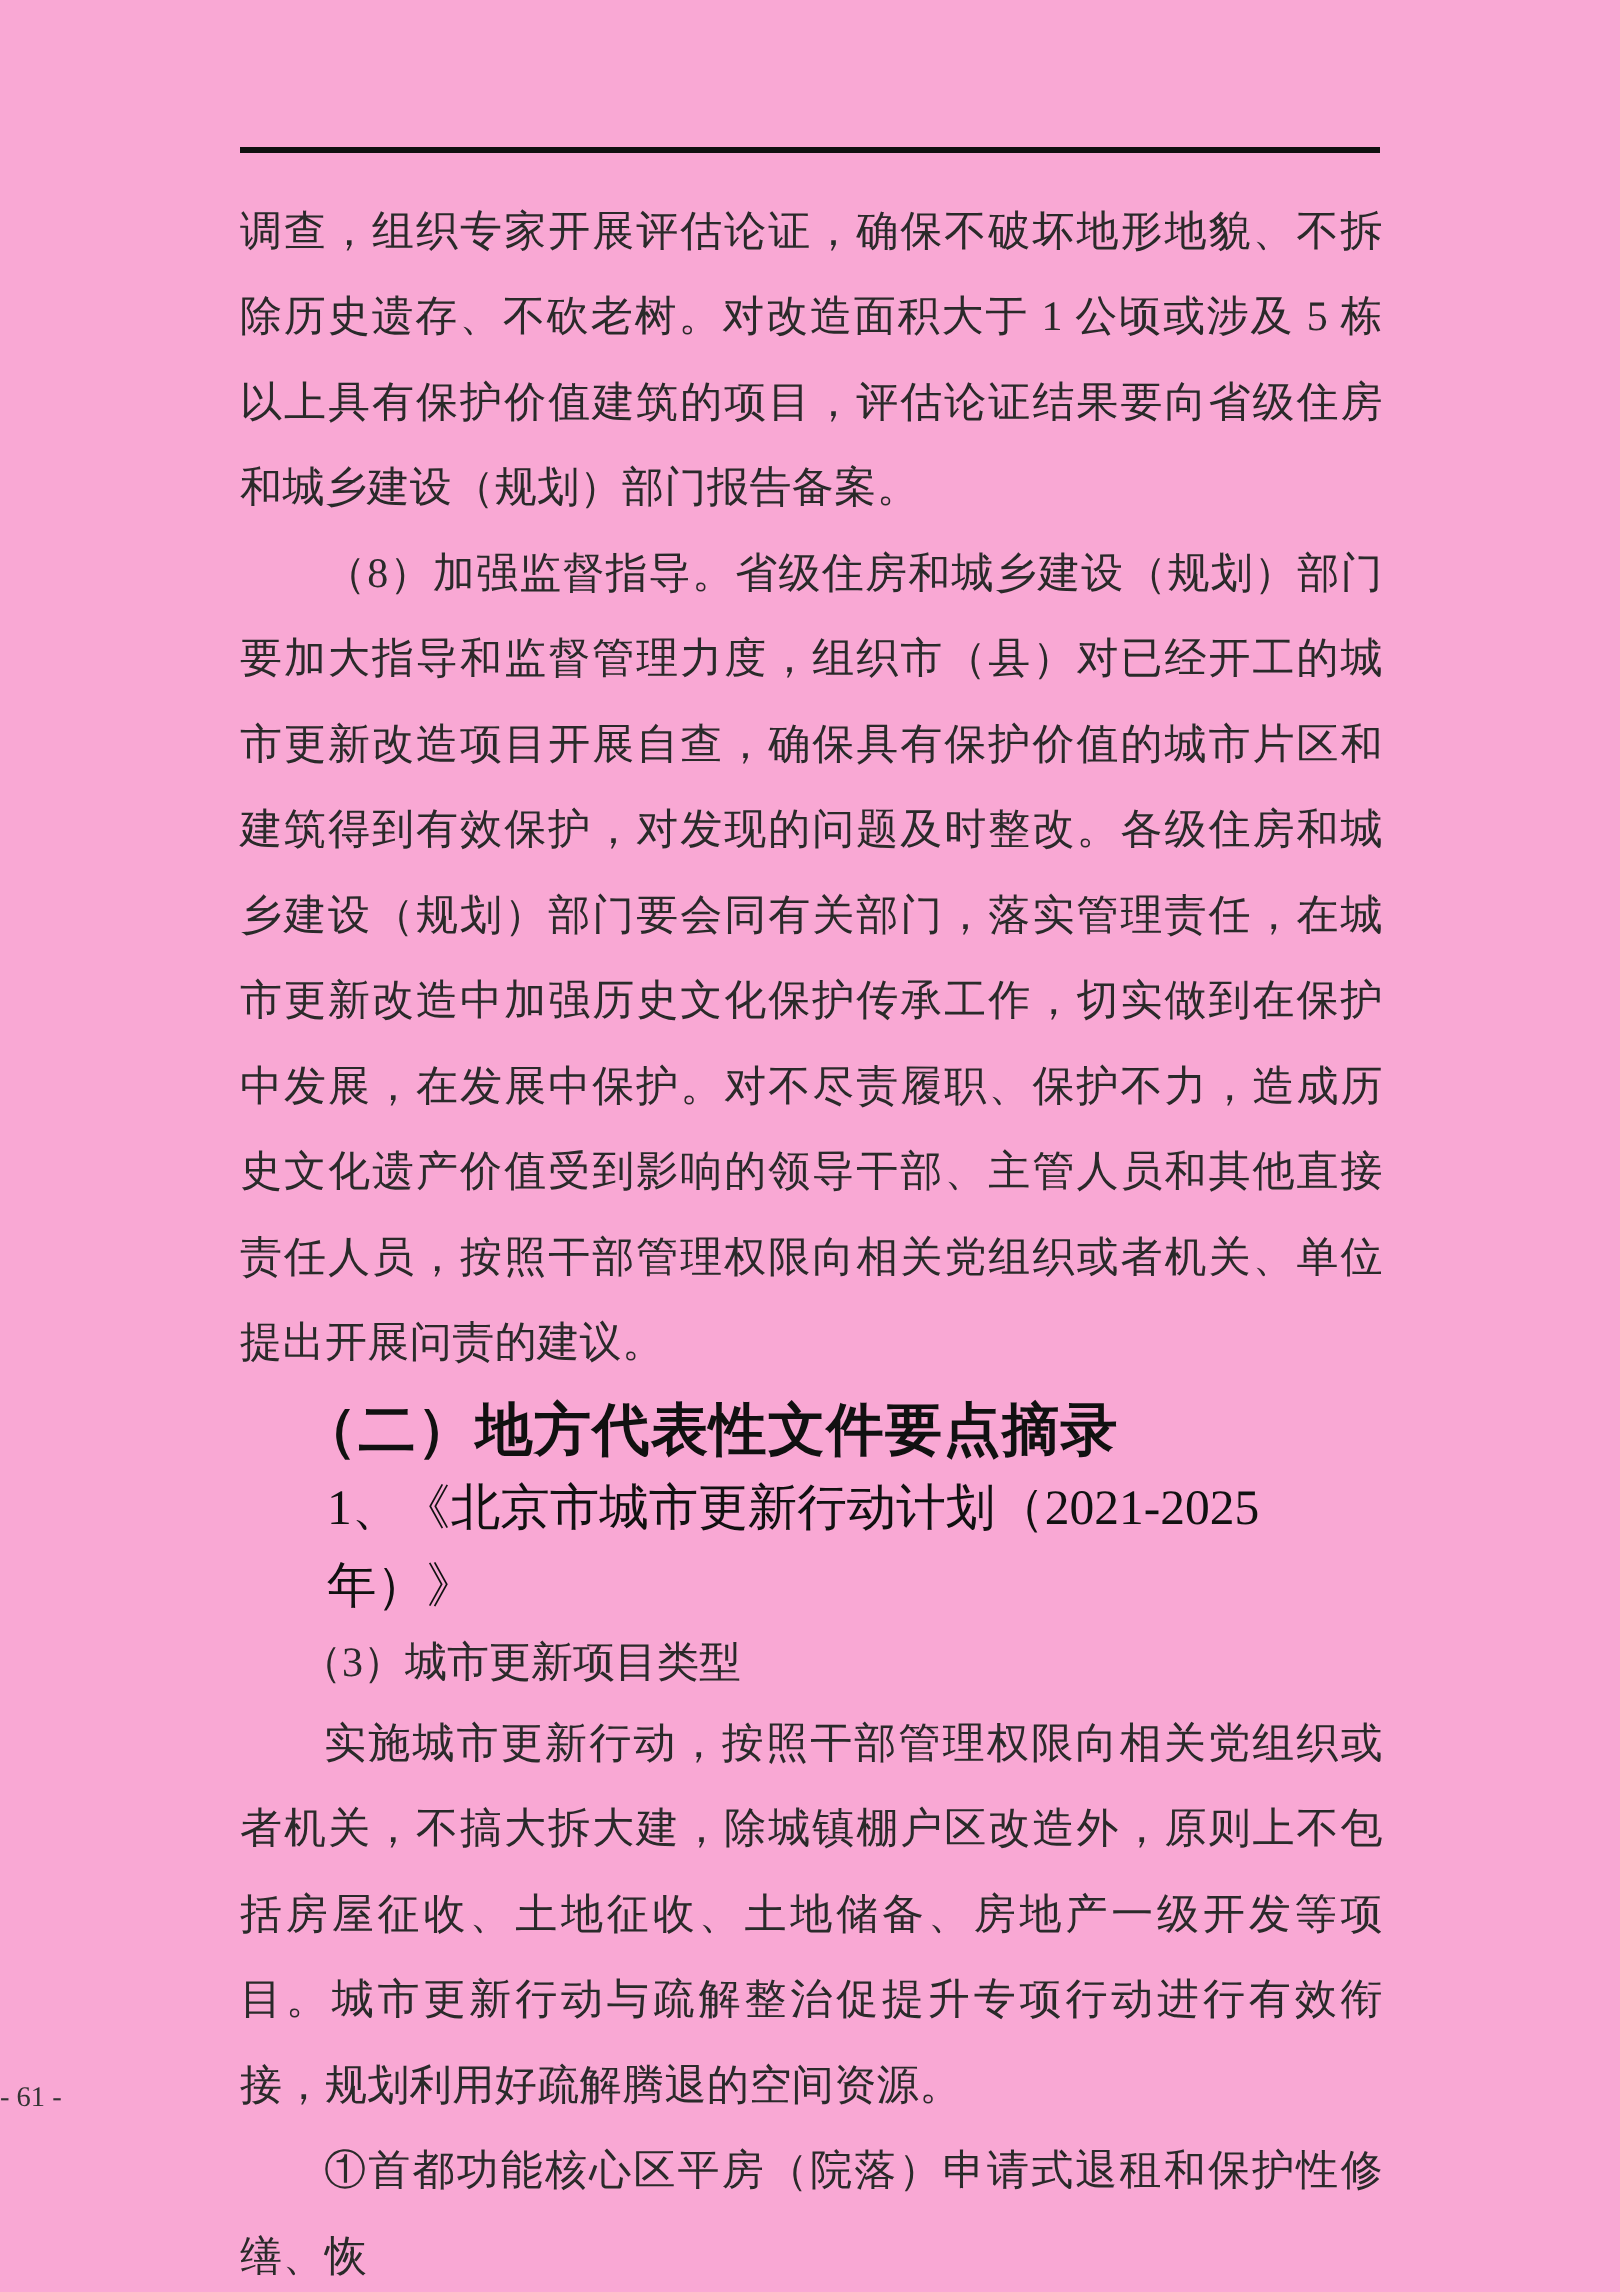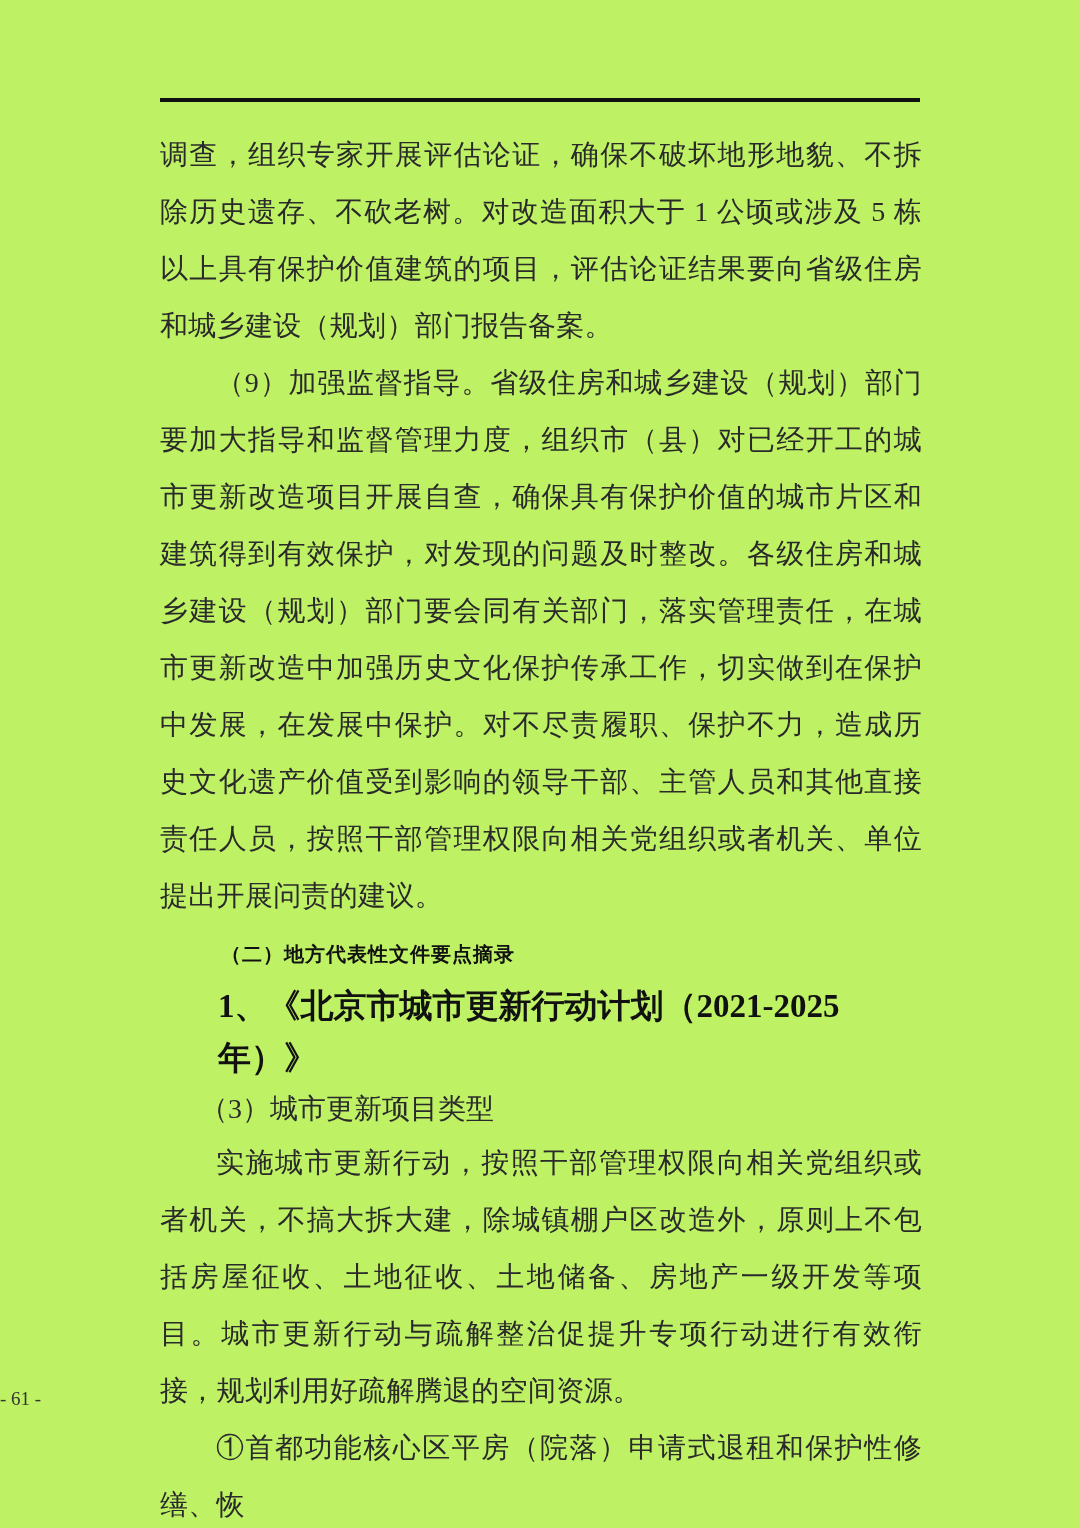--- a/index.html
+++ b/index.html
@@ -4,21 +4,21 @@
 <style>
   html, body {
     margin: 0;
     padding: 0;
     background: #ffffff;
   }
   .page {
     position: relative;
     width: 1080px;
     height: 1528px;
-    background: #bef264;
+    background: #f9a8d4;
     overflow: hidden;
     font-family: "Liberation Serif", "DejaVu Serif", serif;
     color: #2a2a2a;
   }
   .header-rule {
     position: absolute;
     left: 160px;
     top: 98px;
     width: 760px;
     height: 4px;
@@ -37,32 +37,32 @@
     text-align: justify;
     text-justify: inter-ideograph;
     text-indent: 2em;
     color: #2a2a2a;
     letter-spacing: 0.3px;
   }
   .para.no-indent {
     text-indent: 0;
   }
   .section-heading {
-    margin: 6px 0 0 61px;
-    font-size: 20px;
+    margin: 6px 0 0 40px;
+    font-size: 38px;
     line-height: 48px;
     font-weight: bold;
     color: #111111;
     letter-spacing: 1px;
   }
   .doc-title-heading {
     margin: 2px 0 0 58px;
     font-size: 33px;
     line-height: 52px;
-    font-weight: bold;
+    font-weight: normal;
     color: #111111;
   }
   .clause-heading {
     margin: 0 0 0 40px;
     font-size: 28px;
     line-height: 50px;
     font-weight: normal;
     color: #2a2a2a;
   }
   .page-number {
@@ -80,21 +80,21 @@
 <body>
 
 <div class="page">
 
   <div class="header-rule"></div>
 
   <div class="content">
 
     <p class="para no-indent">调查，组织专家开展评估论证，确保不破坏地形地貌、不拆除历史遗存、不砍老树。对改造面积大于 1 公顷或涉及 5 栋以上具有保护价值建筑的项目，评估论证结果要向省级住房和城乡建设（规划）部门报告备案。</p>
 
-    <p class="para">（9）加强监督指导。省级住房和城乡建设（规划）部门要加大指导和监督管理力度，组织市（县）对已经开工的城市更新改造项目开展自查，确保具有保护价值的城市片区和建筑得到有效保护，对发现的问题及时整改。各级住房和城乡建设（规划）部门要会同有关部门，落实管理责任，在城市更新改造中加强历史文化保护传承工作，切实做到在保护中发展，在发展中保护。对不尽责履职、保护不力，造成历史文化遗产价值受到影响的领导干部、主管人员和其他直接责任人员，按照干部管理权限向相关党组织或者机关、单位提出开展问责的建议。</p>
+    <p class="para">（8）加强监督指导。省级住房和城乡建设（规划）部门要加大指导和监督管理力度，组织市（县）对已经开工的城市更新改造项目开展自查，确保具有保护价值的城市片区和建筑得到有效保护，对发现的问题及时整改。各级住房和城乡建设（规划）部门要会同有关部门，落实管理责任，在城市更新改造中加强历史文化保护传承工作，切实做到在保护中发展，在发展中保护。对不尽责履职、保护不力，造成历史文化遗产价值受到影响的领导干部、主管人员和其他直接责任人员，按照干部管理权限向相关党组织或者机关、单位提出开展问责的建议。</p>
 
     <h2 class="section-heading">（二）地方代表性文件要点摘录</h2>
 
     <h3 class="doc-title-heading">1、《北京市城市更新行动计划（2021-2025 年）》</h3>
 
     <div class="clause-heading">（3）城市更新项目类型</div>
 
     <p class="para">实施城市更新行动，按照干部管理权限向相关党组织或者机关，不搞大拆大建，除城镇棚户区改造外，原则上不包括房屋征收、土地征收、土地储备、房地产一级开发等项目。城市更新行动与疏解整治促提升专项行动进行有效衔接，规划利用好疏解腾退的空间资源。</p>
 
     <p class="para">①首都功能核心区平房（院落）申请式退租和保护性修缮、恢</p>

